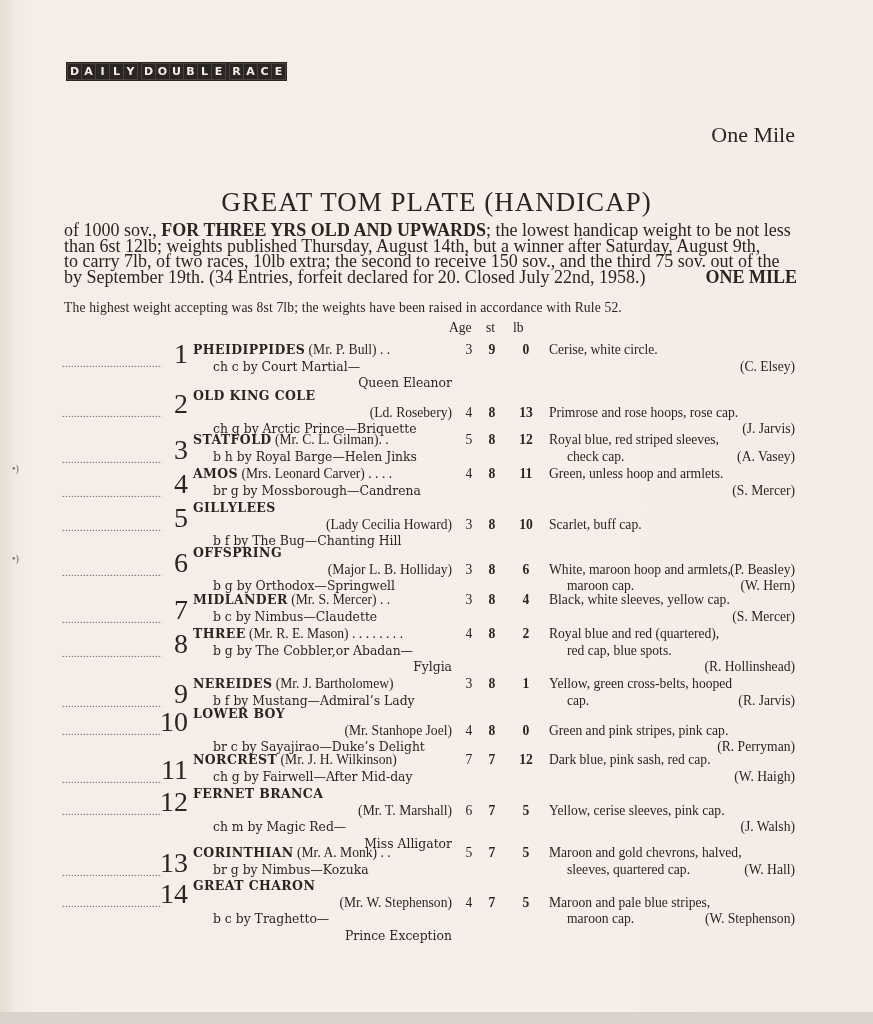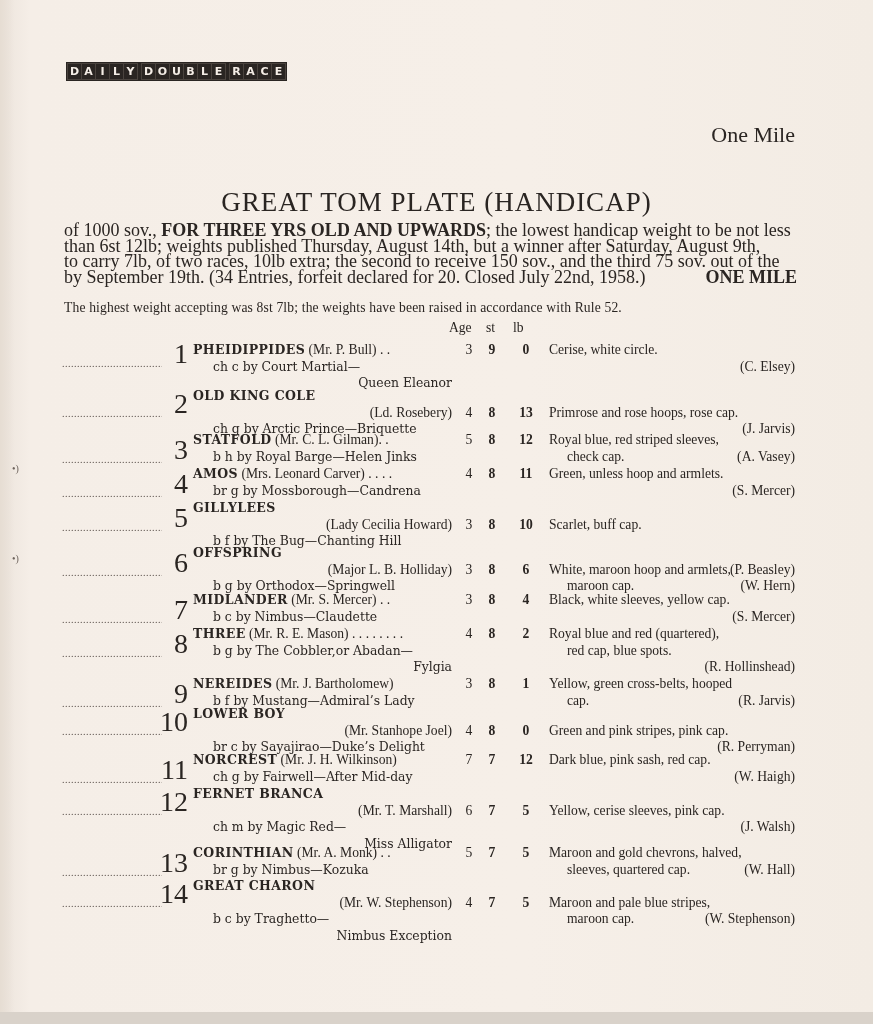--- a/index.html
+++ b/index.html
@@ -289,21 +289,21 @@
         <div class="colours" style="top:845px;">Maroon and gold chevrons, halved,</div>
         <div class="colours" style="left:567px;top:861.5px;">sleeves, quartered cap.</div>
         <div class="trainer" style="top:861.5px;">(W. Hall)</div>
       </div>
       <div class="entry" style="top: 0px;">
         <div class="dots" style="top:898px;">................................................</div>
         <div class="num" style="left:152px;width:36px;top:880px;">14</div>
         <div class="line" style="left:193px;top:878px;"><span class="name">GREAT CHARON</span></div>
         <div class="line" style="right:421px;top:894.5px;"><span class="owner">(Mr.  W.  Stephenson)</span></div>
         <div class="line pedigree" style="left:213px;top:911px;">b c by Traghetto—</div>
-        <div class="line pedigree" style="right:421px;top:927.5px;">Nimbus  Exception</div>
+        <div class="line pedigree" style="right:421px;top:927.5px;">Prince  Exception</div>
         <div class="age" style="left:459px;top:894.5px;">4</div>
         <div class="st" style="left:482px;top:894.5px;">7</div>
         <div class="lb" style="left:516px;top:894.5px;">5</div>
         <div class="colours" style="top:894.5px;">Maroon   and   pale   blue   stripes,</div>
         <div class="colours" style="left:567px;top:911px;">maroon  cap.</div>
         <div class="trainer" style="top:911px;">(W. Stephenson)</div>
       </div>
     </div>
 </div>
 

